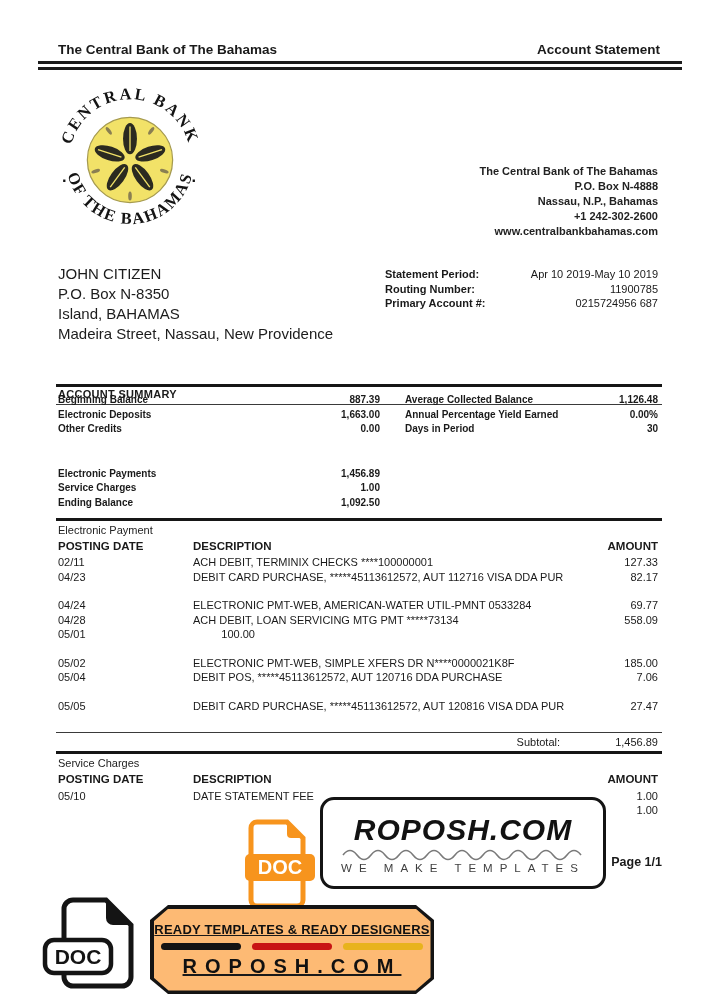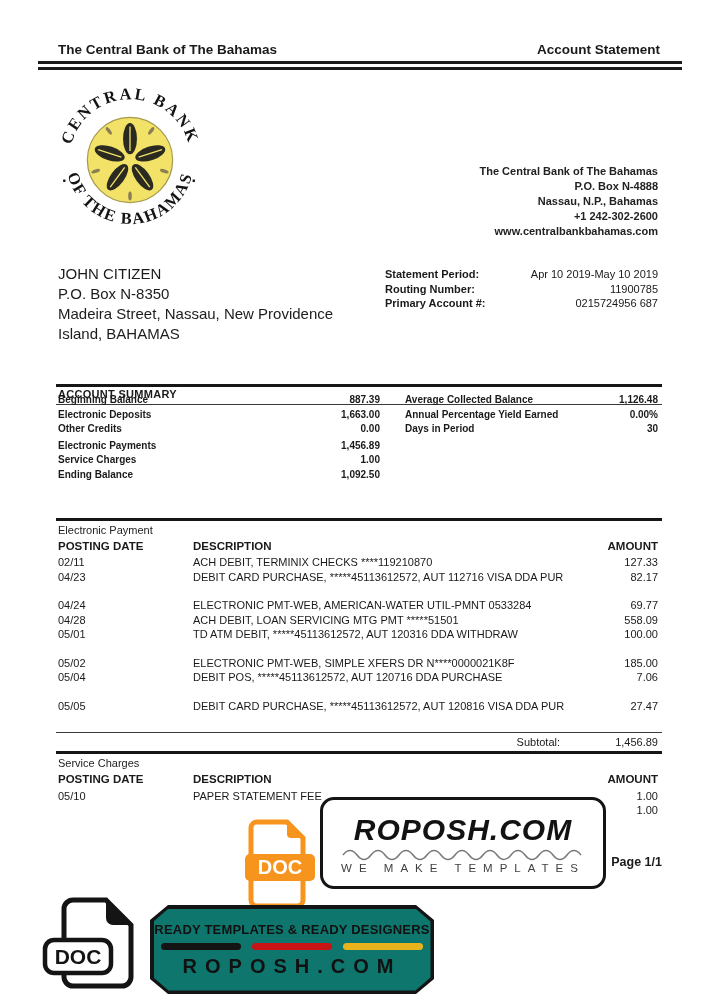--- a/index.html
+++ b/index.html
@@ -26,21 +26,21 @@
   .stmt-info .lbl { font-weight:bold; }
 
   
   .rule-thick { position:absolute; left:56px; right:58px; height:3px; background:#161616; }
   .rule-thin  { position:absolute; left:56px; right:58px; height:1px; background:#3a3a3a; }
   .as-title { position:absolute; top:388px; left:58px; font-weight:bold; font-size:11px; letter-spacing:0.3px; }
   .as-col { position:absolute; top:393px; font-size:10px; line-height:14.5px;font-weight:bold; }
   .as-left  { left:58px;  width:322px; }
   .as-right { left:405px; right:62px; }
   .kv { display:flex; justify-content:space-between; }
-  .kv.gap { margin-top:2px; }
+  .kv.gap { margin-top:30px; }
 
   
   .sec-label { position:absolute; left:58px; font-size:11px; color:#222; }
   .trow { display:flex; font-size:11px; line-height:14.5px; }
   .trow .c-date { width:107px; flex:none; }
   .trow .c-desc { flex:1;padding-left:28px; }
   .trow .c-amt  { width:90px; flex:none; text-align:right; }
   .thead { font-weight:bold; font-size:11.5px;align-items:center; }
   .tbody { position:absolute; left:58px; right:62px; }
   .trow.mt { margin-top:14px; }
@@ -57,23 +57,23 @@
   .wm-sub { font-weight:normal; font-size:11.5px; letter-spacing:7px; color:#3f3f3f; margin-top:1px; }
 
   
   .doc-orange { position:absolute; left:243px; top:818px; width:74px; height:92px; z-index:4; }
   .doc-black  { position:absolute; left:40px; top:895px; width:102px; height:95px; z-index:6; }
 
   
   .bb { position:absolute; left:150px; top:905px; width:284px; height:89px; z-index:6;
         background:#141414;
         clip-path:polygon(18px 0, calc(100% - 18px) 0, 100% 15px, 100% calc(100% - 15px), calc(100% - 18px) 100%, 18px 100%, 0 calc(100% - 15px), 0 15px); }
-  .bb-inner { position:absolute; inset:3.5px; background:#0f766e;
+  .bb-inner { position:absolute; inset:3.5px; background:#fdba74;
         clip-path:polygon(15px 0, calc(100% - 15px) 0, 100% 13px, 100% calc(100% - 13px), calc(100% - 15px) 100%, 15px 100%, 0 calc(100% - 13px), 0 13px);
-        display:flex; flex-direction:column; align-items:center; justify-content:center; }
+        display:flex; flex-direction:column; align-items:center; justify-content:center;text-decoration:underline; }
   .bb-line1 { font-weight:bold; font-size:13px; letter-spacing:0.2px; color:#111; }
   .bb-bars { display:flex; gap:11px; margin:6px 0 5px 0; }
   .bb-bar { width:80px; height:7px; border-radius:4px; }
   .bb-line2 { font-weight:bold; font-size:20px; letter-spacing:8px; color:#111; }
 </style>
 </head>
 <body>
 
 <div class="page">
 
@@ -136,22 +136,22 @@
     <div>The Central Bank of The Bahamas</div>
     <div>P.O. Box N-4888</div>
     <div>Nassau, N.P., Bahamas</div>
     <div>+1 242-302-2600</div>
     <div>www.centralbankbahamas.com</div>
   </div>
 
   <div class="customer">
     <div>JOHN CITIZEN</div>
     <div>P.O. Box N-8350</div>
+    <div>Island, BAHAMAS</div>
     <div>Madeira Street, Nassau, New Providence</div>
-    <div>Island, BAHAMAS</div>
   </div>
 
   <div class="stmt-info">
     <div class="row">
       <span class="lbl">Statement Period:</span>
       <span>Apr 10 2019-May 10 2019</span>
     </div>
     <div class="row">
       <span class="lbl">Routing Number:</span>
       <span>11900785</span>
@@ -215,41 +215,40 @@
     <div class="trow thead">
       <span class="c-date">POSTING DATE</span>
       <span class="c-desc">DESCRIPTION</span>
       <span class="c-amt">AMOUNT</span>
     </div>
   </div>
 
   <div class="tbody" style="top:555px;">
     <div class="trow">
       <span class="c-date">02/11</span>
-      <span class="c-desc">ACH DEBIT, TERMINIX CHECKS ****119210870</span>
+      <span class="c-desc">ACH DEBIT, TERMINIX CHECKS ****100000001</span>
       <span class="c-amt">127.33</span>
     </div>
     <div class="trow">
       <span class="c-date">04/23</span>
       <span class="c-desc">DEBIT CARD PURCHASE, *****45113612572, AUT 112716 VISA DDA PUR</span>
       <span class="c-amt">82.17</span>
     </div>
     <div class="trow mt">
       <span class="c-date">04/24</span>
       <span class="c-desc">ELECTRONIC PMT-WEB, AMERICAN-WATER UTIL-PMNT 0533284</span>
       <span class="c-amt">69.77</span>
     </div>
     <div class="trow">
       <span class="c-date">04/28</span>
-      <span class="c-desc">ACH DEBIT, LOAN SERVICING MTG PMT *****51501</span>
+      <span class="c-desc">ACH DEBIT, LOAN SERVICING MTG PMT *****73134</span>
       <span class="c-amt">558.09</span>
     </div>
     <div class="trow">
       <span class="c-date">05/01</span>
-      <span class="c-desc">TD ATM DEBIT, *****45113612572, AUT 120316 DDA WITHDRAW</span>
       <span class="c-amt">100.00</span>
     </div>
     <div class="trow mt">
       <span class="c-date">05/02</span>
       <span class="c-desc">ELECTRONIC PMT-WEB, SIMPLE XFERS DR N****0000021K8F</span>
       <span class="c-amt">185.00</span>
     </div>
     <div class="trow">
       <span class="c-date">05/04</span>
       <span class="c-desc">DEBIT POS, *****45113612572, AUT 120716 DDA PURCHASE</span>
@@ -273,21 +272,21 @@
   <div class="tbody" style="top:772px;">
     <div class="trow thead">
       <span class="c-date">POSTING DATE</span>
       <span class="c-desc">DESCRIPTION</span>
       <span class="c-amt">AMOUNT</span>
     </div>
   </div>
   <div class="tbody" style="top:789px;">
     <div class="trow">
       <span class="c-date">05/10</span>
-      <span class="c-desc">PAPER STATEMENT FEE</span>
+      <span class="c-desc">DATE STATEMENT FEE</span>
       <span class="c-amt">1.00</span>
     </div>
   </div>
   <div class="subtotal-row" style="top:804px;">
     <span class="s-val">1.00</span>
   </div>
 
   <div class="page-ind">Page 1/1</div>
 
   <div class="doc-orange">

